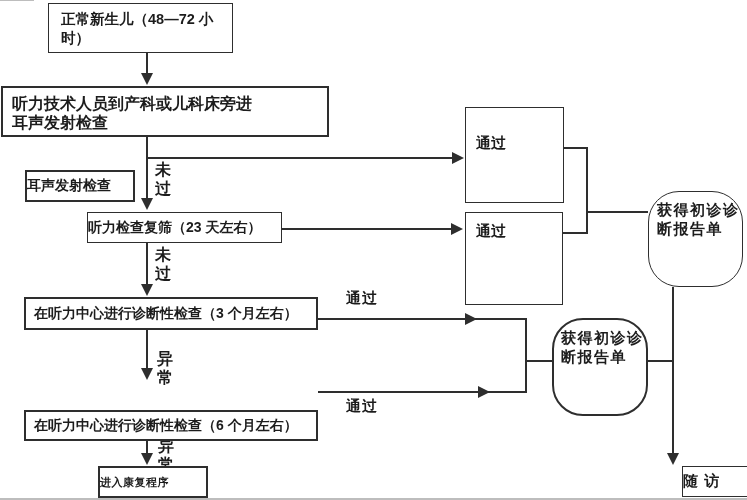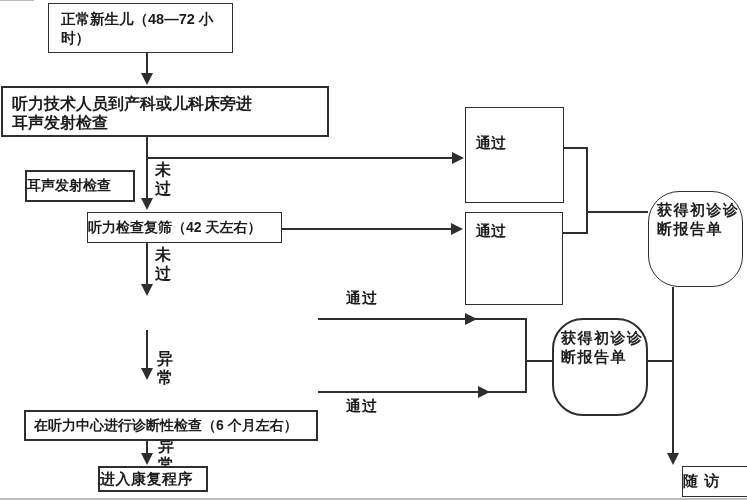--- a/index.html
+++ b/index.html
@@ -46,47 +46,50 @@
   <div class="box thick" style="left:1px;top:86px;width:328px;height:51px;padding:6px 18px 0 9px;line-height:19px;font-size:16px;">
     <span style="display:block">听力技术人员到产科或儿科床旁进</span>
     <span style="display:block">耳声发射检查</span>
   </div>
 
   <div class="box thick center" style="left:25px;top:170px;width:110px;height:32px;">
     <span>耳声发射检查</span>
   </div>
 
   <div class="box center" style="left:87px;top:212px;width:195px;height:31px;">
-    <span>听力检查复筛（42 天左右）</span>
+    <span>听力检查复筛（23 天左右）</span>
   </div>
 
   <div class="box pad-top-big" style="left:465px;top:107px;width:99px;height:96px;">
     <span>通过</span>
   </div>
 
   <div class="box pad-top-sm" style="left:465px;top:212px;width:98px;height:93px;">
     <span>通过</span>
   </div>
 
   <div class="box two-line" style="left:648px;top:191px;width:95px;height:96px;padding:8px 0 0 8px;">
     <span style="display:block">获得初诊诊</span>
     <span style="display:block">断报告单</span>
   </div>
 
+  <div class="box thick vcenter" style="left:24px;top:297px;width:294px;height:33px;padding-left:8px;">
+    <span>在听力中心进行诊断性检查（3 个月左右）</span>
+  </div>
 
   <div class="box thick vcenter" style="left:24px;top:382px;width:294px;height:31px;padding-left:8px;margin-top:28px;">
     <span>在听力中心进行诊断性检查（6 个月左右）</span>
   </div>
 
   <div class="box thick two-line" style="left:552px;top:318px;width:96px;height:98px;padding:8px 0 0 7px;">
     <span style="display:block">获得初诊诊</span>
     <span style="display:block">断报告单</span>
   </div>
 
-  <div class="box thick center" style="left:98px;top:466px;width:110px;height:26px;font-size:15px;letter-spacing:0.5px;">
+  <div class="box thick center" style="left:98px;top:466px;width:110px;height:32px;font-size:11px;letter-spacing:0.5px;">
     <span>进入康复程序</span>
   </div>
 
   <div class="box center" style="left:638px;top:466px;width:72px;height:31px;font-size:15px;letter-spacing:1px;margin-left:44px;">
     <span>随 访</span>
   </div>
 
   <div class="vline" style="left:146px;top:53px;height:21px;"></div>
   <div class="arr-d" style="left:141px;top:73px;"></div>
 

